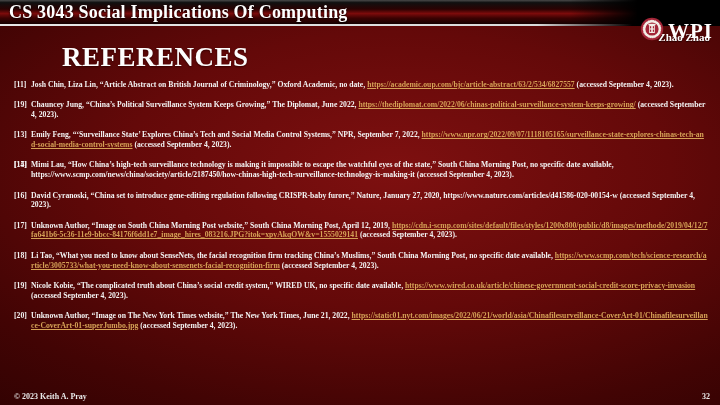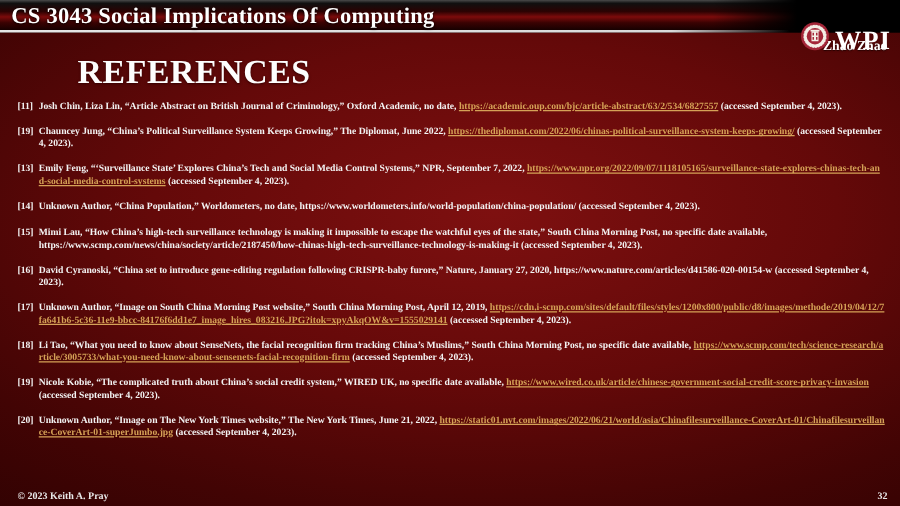--- a/index.html
+++ b/index.html
@@ -72,21 +72,21 @@
   </div>
 
   <div class="author">Zhao Zhao</div>
 
   <h1 class="page-title">REFERENCES</h1>
 
   <ul class="refs">
       <li class="ref"><span class="num">[11]</span><span>Josh Chin, Liza Lin, “Article Abstract on British Journal of Criminology,” Oxford Academic, no date, </span><span class="ref-link">https://academic.oup.com/bjc/article-abstract/63/2/534/6827557</span><span> (accessed September 4, 2023).</span></li>
       <li class="ref"><span class="num">[19]</span><span>Chauncey Jung, “China’s Political Surveillance System Keeps Growing,” The Diplomat, June 2022, </span><span class="ref-link">https://thediplomat.com/2022/06/chinas-political-surveillance-system-keeps-growing/</span><span> (accessed September 4, 2023).</span></li>
       <li class="ref"><span class="num">[13]</span><span>Emily Feng, “‘Surveillance State’ Explores China’s Tech and Social Media Control Systems,” NPR, September 7, 2022, </span><span class="ref-link">https://www.npr.org/2022/09/07/1118105165/surveillance-state-explores-chinas-tech-and-social-media-control-systems</span><span> (accessed September 4, 2023).</span></li>
-      <li class="ref"><span class="num">[14]</span><span>Unknown Author, “China Population,” Worldometers, no date, https://www.worldometers.info/world-population/china-population/ (accessed September 4, 2023).</span></li>
+      <li class="ref"><span class="num">[14]</span></li>
       <li class="ref"><span class="num">[15]</span><span>Mimi Lau, “How China’s high-tech surveillance technology is making it impossible to escape the watchful eyes of the state,” South China Morning Post, no specific date available, https://www.scmp.com/news/china/society/article/2187450/how-chinas-high-tech-surveillance-technology-is-making-it (accessed September 4, 2023).</span></li>
       <li class="ref"><span class="num">[16]</span><span>David Cyranoski, “China set to introduce gene-editing regulation following CRISPR-baby furore,” Nature, January 27, 2020, https://www.nature.com/articles/d41586-020-00154-w (accessed September 4, 2023).</span></li>
       <li class="ref"><span class="num">[17]</span><span>Unknown Author, “Image on South China Morning Post website,” South China Morning Post, April 12, 2019, </span><span class="ref-link">https://cdn.i-scmp.com/sites/default/files/styles/1200x800/public/d8/images/methode/2019/04/12/7fa641b6-5c36-11e9-bbcc-84176f6dd1e7_image_hires_083216.JPG?itok=xpyAkqOW&amp;v=1555029141</span><span> (accessed September 4, 2023).</span></li>
       <li class="ref"><span class="num">[18]</span><span>Li Tao, “What you need to know about SenseNets, the facial recognition firm tracking China’s Muslims,” South China Morning Post, no specific date available, </span><span class="ref-link">https://www.scmp.com/tech/science-research/article/3005733/what-you-need-know-about-sensenets-facial-recognition-firm</span><span> (accessed September 4, 2023).</span></li>
       <li class="ref"><span class="num">[19]</span><span>Nicole Kobie, “The complicated truth about China’s social credit system,” WIRED UK, no specific date available, </span><span class="ref-link">https://www.wired.co.uk/article/chinese-government-social-credit-score-privacy-invasion</span><span> (accessed September 4, 2023).</span></li>
       <li class="ref"><span class="num">[20]</span><span>Unknown Author, “Image on The New York Times website,” The New York Times, June 21, 2022, </span><span class="ref-link">https://static01.nyt.com/images/2022/06/21/world/asia/Chinafilesurveillance-CoverArt-01/Chinafilesurveillance-CoverArt-01-superJumbo.jpg</span><span> (accessed September 4, 2023).</span></li>
     </ul>
 
   <div class="footer-left">© 2023 Keith A. Pray</div>
   <div class="footer-right">32</div>

